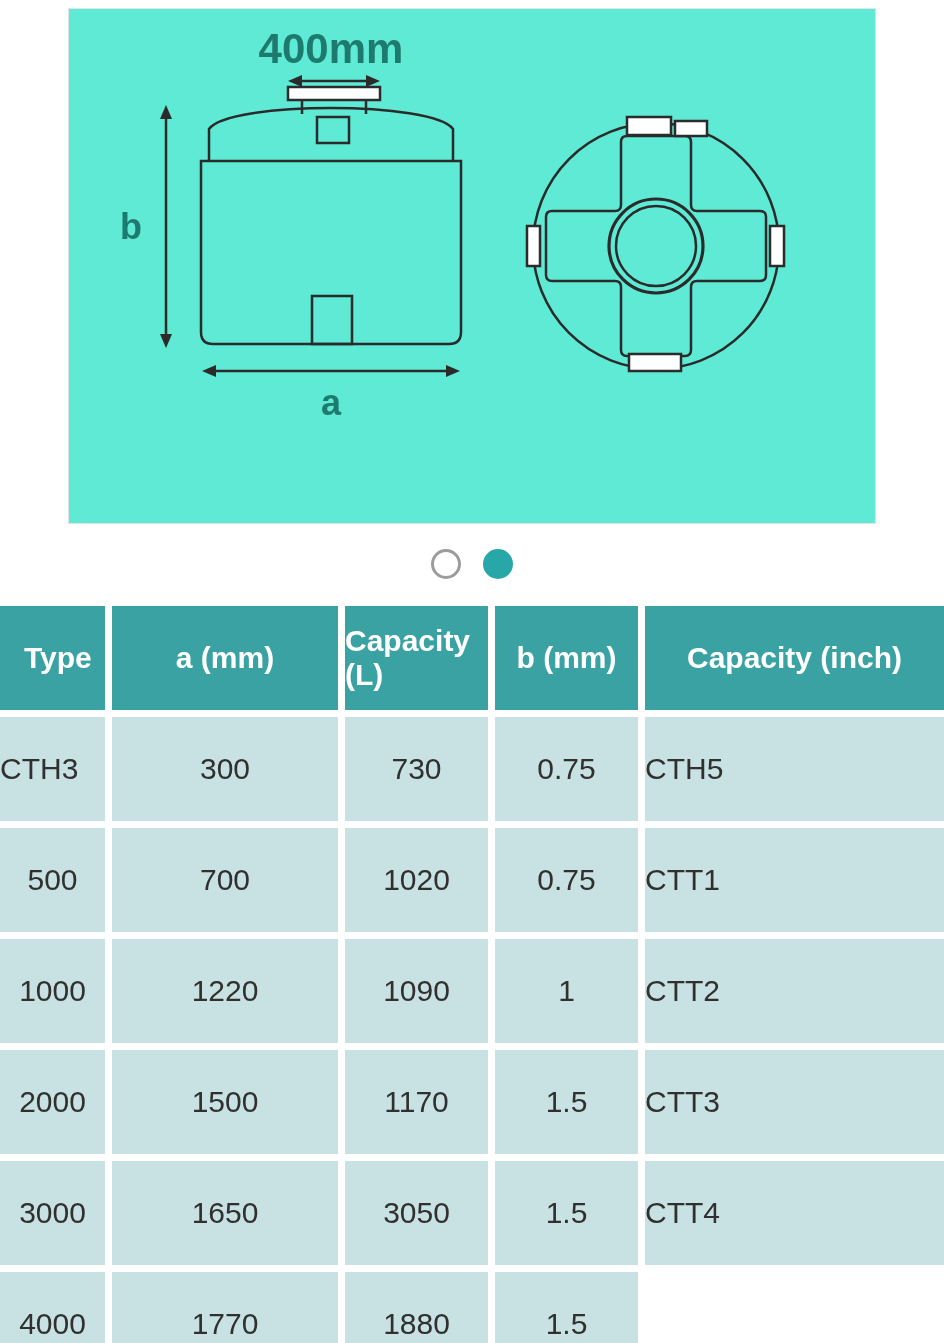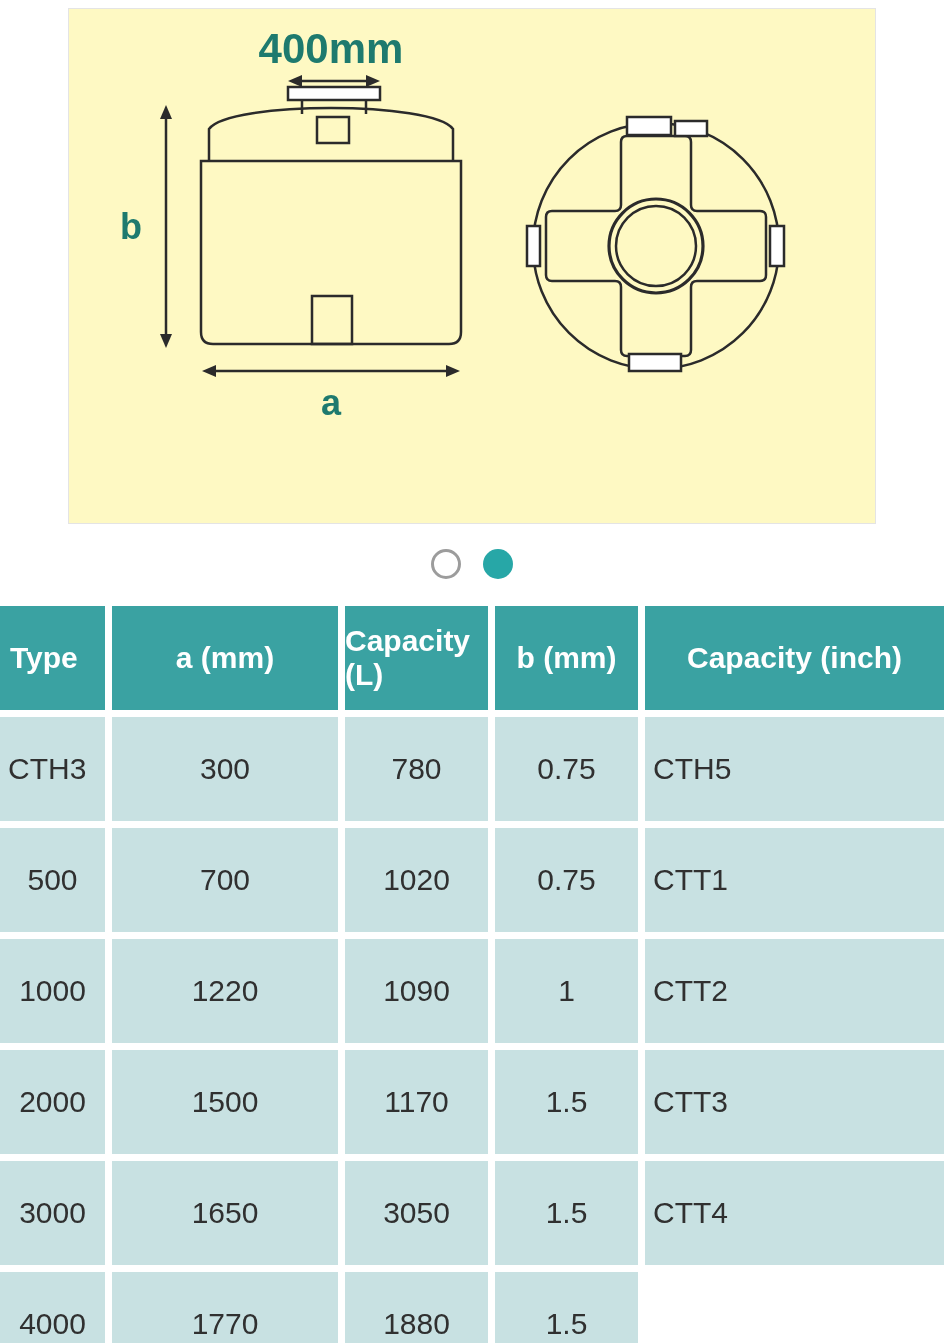--- a/index.html
+++ b/index.html
@@ -8,21 +8,21 @@
     background: #ffffff;
     font-family: "Liberation Sans", sans-serif;
   }
 
   
   .image-card {
     box-sizing: border-box;
     margin: 8px 0 0 68px;
     width: 808px; height: 516px;
     border: 1px solid #e4e4e4;
-    background: #fef9c3;
+    background: #5eead4;
   }
   .image-card svg { display: block; width: 100%; height: 100%; }
 
   
   .stk { stroke: var(--line-color); fill: none; stroke-width: 2.5px; }
   .stk-thick { stroke: var(--line-color); fill: none; stroke-width: 3.2px; }
   .fillw { fill: #ffffff; stroke: var(--line-color); stroke-width: 2.5px; }
   .arr { fill: var(--line-color); }
   .dim-label {
     fill: var(--accent-diagram);
@@ -57,22 +57,22 @@
     font-size: 30px;
     color: var(--body-text);
     background: var(--row-bg);
     box-sizing: border-box;
   }
   .cell.head {
     background: var(--teal-header);
     color: var(--header-text);
     font-weight: bold;
   }
-  .cell.first { justify-content: flex-start; padding-left: 8px; }
-  .cell.head.first { padding-left: 10px; }
+  .cell.first { justify-content: flex-start; padding-left: 0; }
+  .cell.head.first { padding-left: 24px; }
 </style>
 </head>
 <body>
 
 <div class="page">
 
   <div class="image-card">
     <svg viewBox="0 0 806 514" aria-hidden="true">
 
       <g>
@@ -136,21 +136,21 @@
     </div>
 
   <div class="spec-grid">
       <div class="cell head first">Type</div>
       <div class="cell head">a (mm)</div>
       <div class="cell head">Capacity (L)</div>
       <div class="cell head">b (mm)</div>
       <div class="cell head">Capacity (inch)</div>
       <div class="cell body first">CTH3</div>
       <div class="cell body">300</div>
-      <div class="cell body">780</div>
+      <div class="cell body">730</div>
       <div class="cell body">0.75</div>
       <div class="cell body first">CTH5</div>
       <div class="cell body">500</div>
       <div class="cell body">700</div>
       <div class="cell body">1020</div>
       <div class="cell body">0.75</div>
       <div class="cell body first">CTT1</div>
       <div class="cell body">1000</div>
       <div class="cell body">1220</div>
       <div class="cell body">1090</div>

